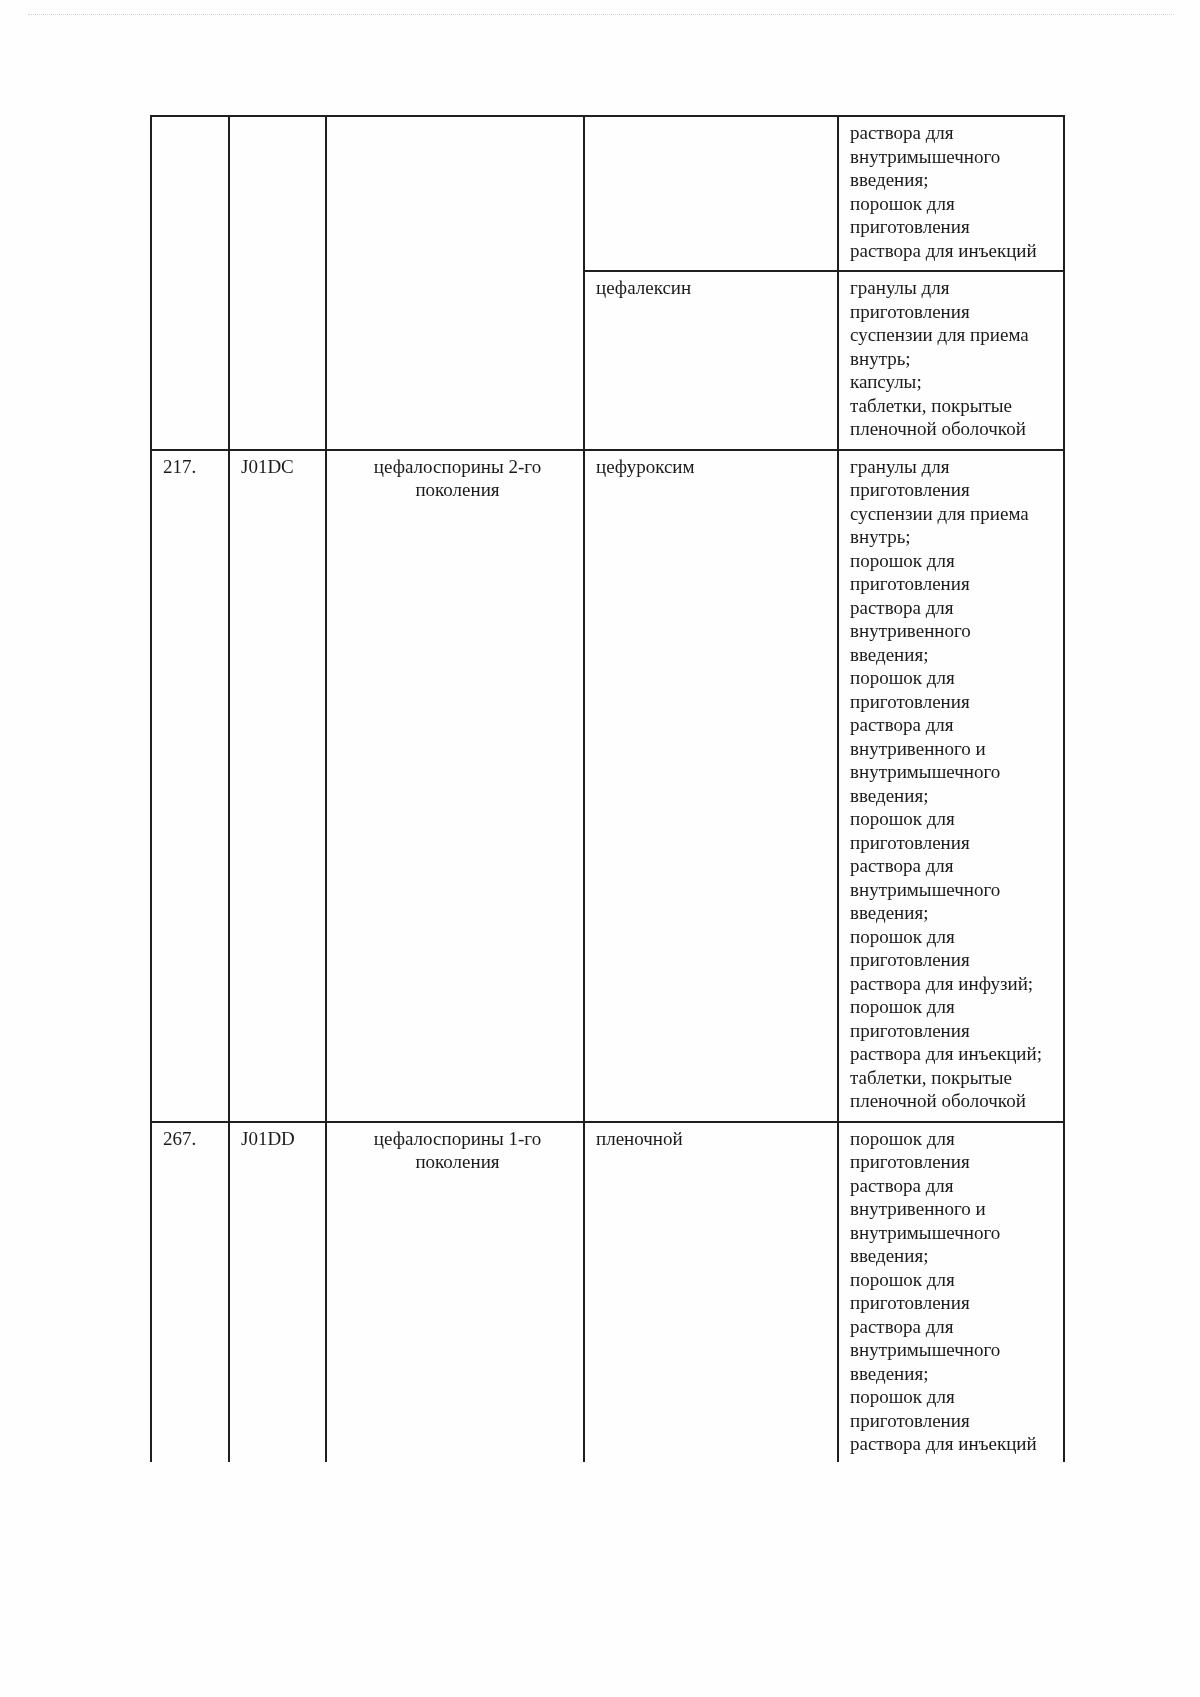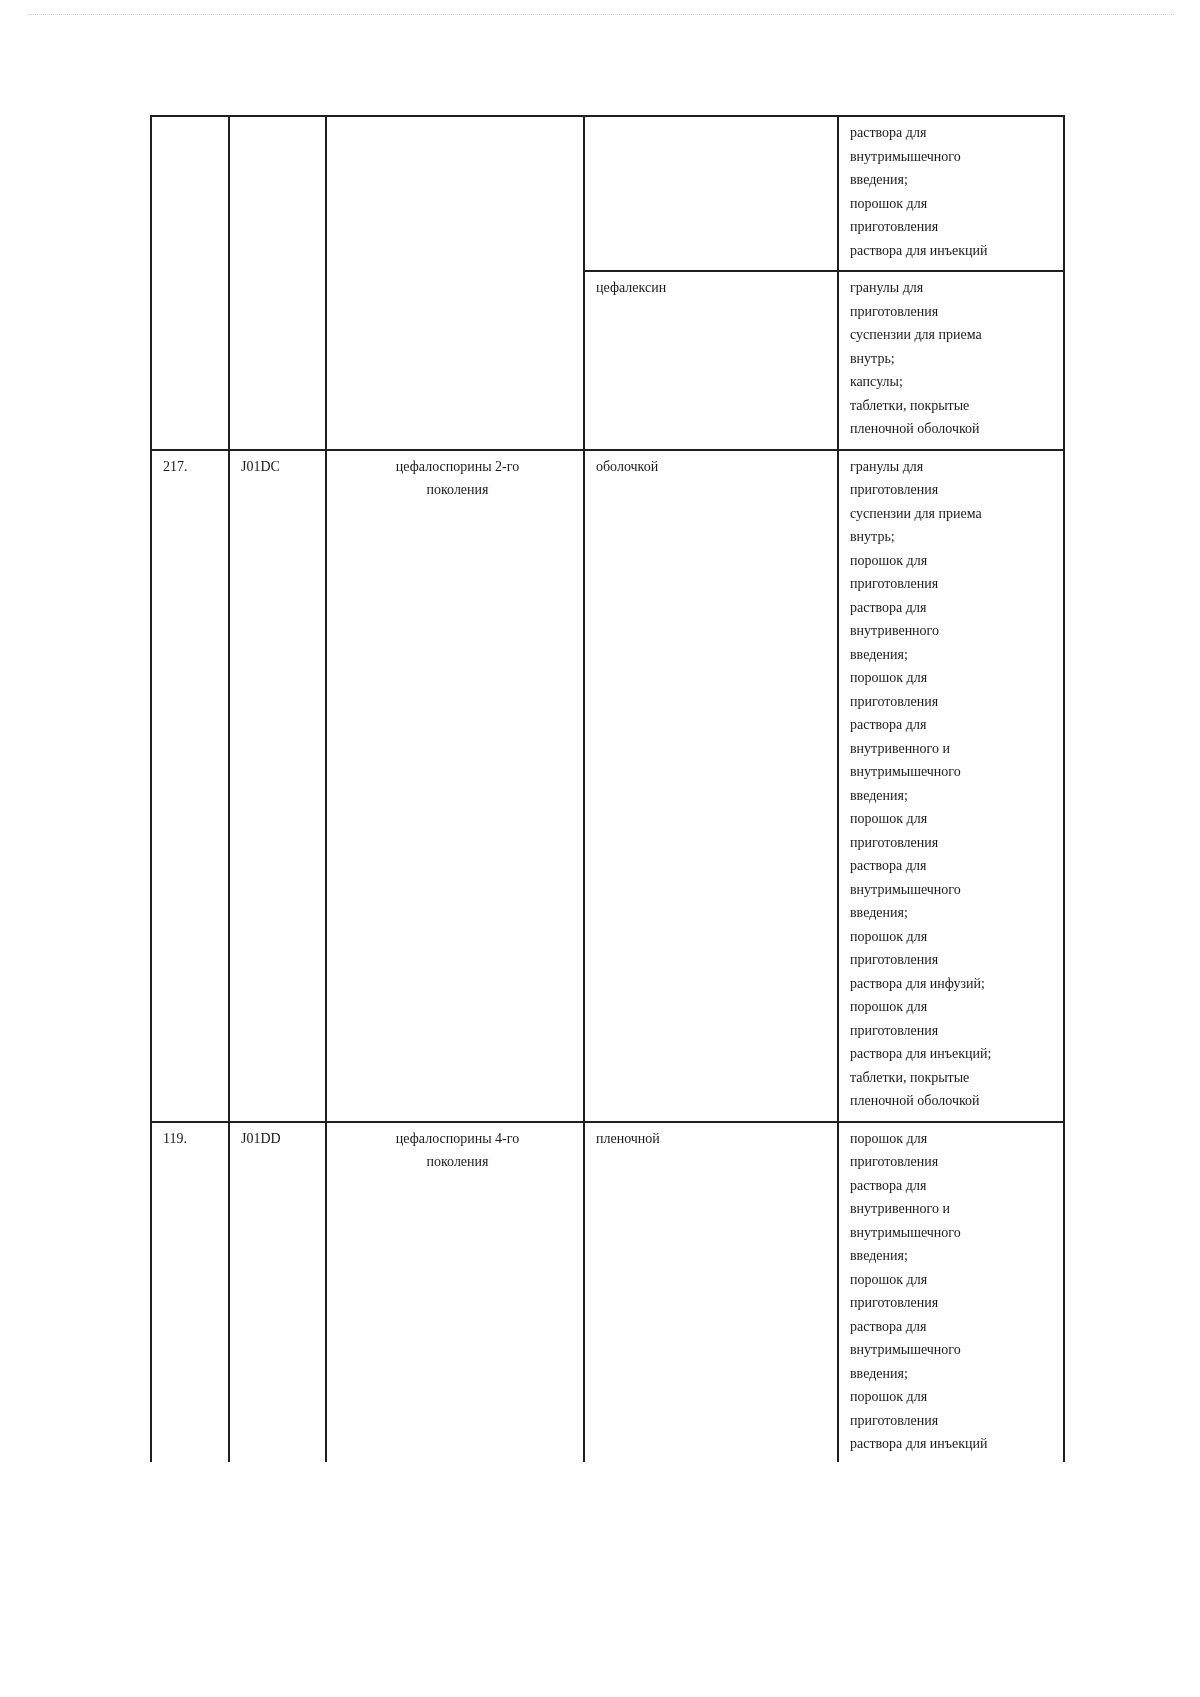--- a/index.html
+++ b/index.html
@@ -33,21 +33,21 @@
     overflow: hidden;
   }
   table.doc-table {
     border-collapse: collapse;
     table-layout: fixed;
     width: 913px;
   }
   table.doc-table td {
     border: 2px solid #1f1f1f;
     vertical-align: top;
-    font-size: 14px;
+    font-size: 19px;
     line-height: 23.5px;
     padding: 4px 6px 8px 11px;
     white-space: pre-line;
     overflow: hidden;
   }
   td.c-num   { padding-left: 20px; }
   td.c-code  { padding-left: 17px; margin-left: 27px; }
   td.c-group { padding-left: 12px; text-align: center; }
   td.c-drug  { padding-left: 11px; border-radius: 18px; }
   td.c-forms { padding-left: 9px;  }
@@ -91,21 +91,21 @@
 капсулы;
 таблетки, покрытые
 пленочной оболочкой</td>
       </tr>
 
       <tr>
         <td class="c-num">217.</td>
         <td class="c-code">J01DC</td>
         <td class="c-group">цефалоспорины 2-го
 поколения</td>
-        <td class="c-drug">оболочкой</td>
+        <td class="c-drug">цефуроксим</td>
         <td class="c-forms">гранулы для
 приготовления
 суспензии для приема
 внутрь;
 порошок для
 приготовления
 раствора для
 внутривенного
 введения;
 порошок для
@@ -123,23 +123,23 @@
 приготовления
 раствора для инфузий;
 порошок для
 приготовления
 раствора для инъекций;
 таблетки, покрытые
 пленочной оболочкой</td>
       </tr>
 
       <tr>
-        <td class="c-num" rowspan="2">119.</td>
+        <td class="c-num" rowspan="2">267.</td>
         <td class="c-code" rowspan="2">J01DD</td>
-        <td class="c-group" rowspan="2">цефалоспорины 4-го
+        <td class="c-group" rowspan="2">цефалоспорины 1-го
 поколения</td>
         <td class="c-drug">пленочной</td>
         <td class="c-forms">порошок для
 приготовления
 раствора для
 внутривенного и
 внутримышечного
 введения;
 порошок для
 приготовления

